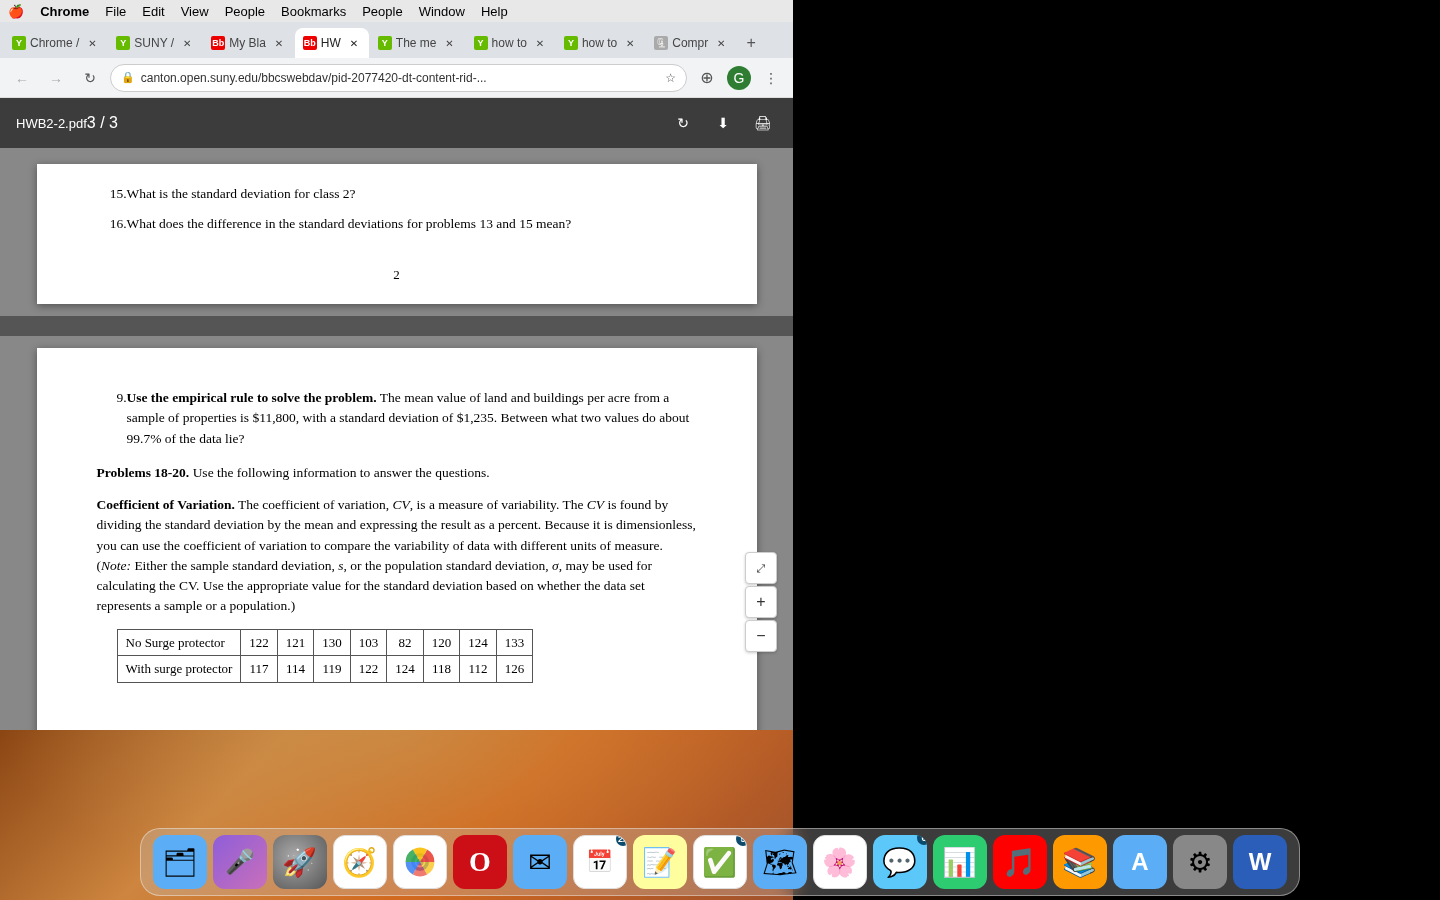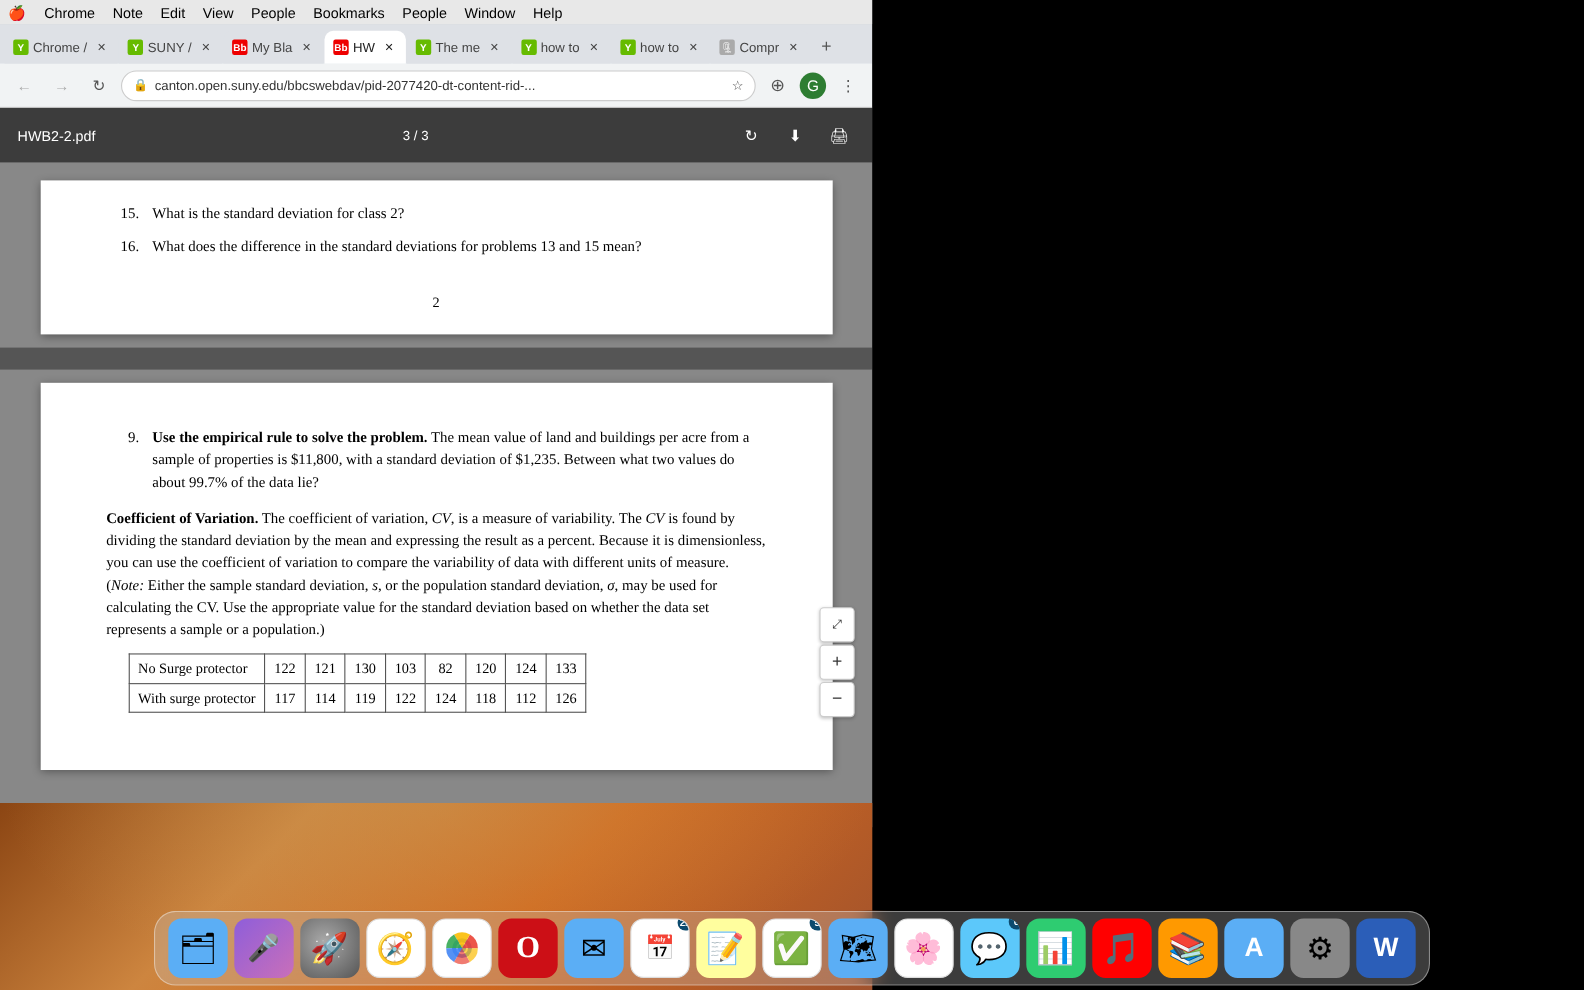--- a/index.html
+++ b/index.html
@@ -135,22 +135,21 @@
       background: #3c3c3c;
       display: flex;
       align-items: center;
       padding: 0 16px;
       color: #fff;
       font-size: 13px;
     }
     .pdf-title { font-size: 13px; color: #fff; }
     .pdf-page-info { 
       flex: 1; 
-      text-align: center;
-      font-size: 12px;
+      font-size: 16px;
     }
     .pdf-actions { display: flex; gap: 12px; align-items: center; }
     .pdf-action-btn {
       width: 28px; height: 28px;
       display: flex; align-items: center; justify-content: center;
       color: #fff;
       cursor: pointer;
       font-size: 14px;
       border-radius: 4px;
     }
@@ -185,21 +184,20 @@
       height: 20px;
       display: flex;
       align-items: center;
       justify-content: center;
       font-size: 11px;
       color: #ccc;
     }
 
     .question-row {
       display: flex;
-      gap: 12px;
       margin-bottom: 10px;
     }
     .q-num { min-width: 30px; text-align: right; flex-shrink: 0; }
     .q-text { flex: 1; }
 
     .page-number {
       text-align: center;
       margin-top: 30px;
       font-size: 13px;
     }
@@ -340,22 +338,22 @@
       align-items: center;
       justify-content: center;
       font-weight: bold;
     }
   </style>
 </head>
 <body>
 
 <div class="menu-bar">
   <span>🍎</span>
-  <span style="font-weight:400">Chrome</span>
-  <span>Note</span>
+  <span style="font-weight:700">Chrome</span>
+  <span>File</span>
   <span>Edit</span>
   <span>View</span>
   <span>People</span>
   <span>Bookmarks</span>
   <span>People</span>
   <span>Window</span>
   <span>Help</span>
 </div>
 <div class="menu-bar-right">
   <span>📶</span>
@@ -463,20 +461,24 @@
     <div class="pdf-page">
 
       <div class="question-row">
         <span class="q-num">9.</span>
         <span class="q-text">
           <strong>Use the empirical rule to solve the problem.</strong>
           <span> The mean value of land and buildings per acre from a sample of properties is $11,800, with a standard deviation of $1,235.  Between what two values do about 99.7% of the data lie?</span>
         </span>
       </div>
 
+      <p style="margin-top:14px;">
+        <strong>Problems 18-20.</strong>
+        <span> Use the following information to answer the questions.</span>
+      </p>
 
       <p style="margin-top:12px;">
         <strong>Coefficient of Variation.</strong>
         <span>  The coefficient of variation, <em>CV</em>, is a measure of variability.  The <em>CV</em> is found by dividing the standard deviation by the mean and expressing the result as a percent.  Because it is dimensionless, you can use the coefficient of variation to compare the variability of data with different units of measure.  (<em>Note:</em>  Either the sample standard deviation, <em>s</em>, or the population standard deviation, <em>σ</em>, may be used for calculating the CV. Use the appropriate value for the standard deviation based on whether the data set represents a sample or a population.)</span>
       </p>
 
 
 
       <table class="cv-table">
         <tbody>

